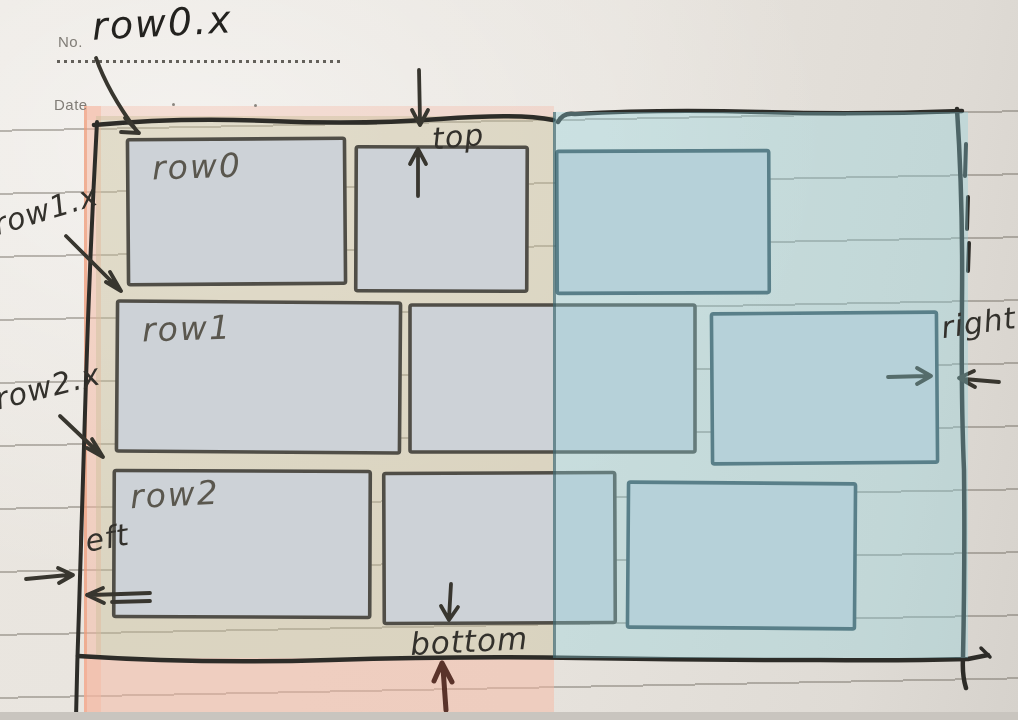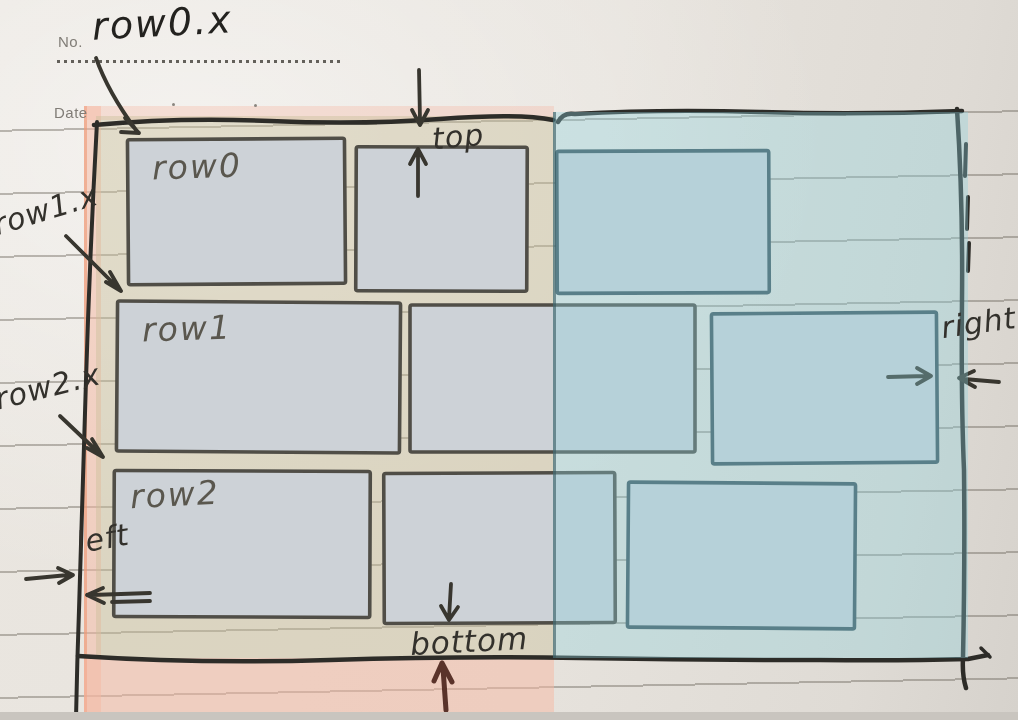--- a/index.html
+++ b/index.html
@@ -42,21 +42,21 @@
 
   <div id="ruled" class="abs"></div>
 
   <div id="pink-strip-left" class="abs"></div>
   <div id="pink-strip-top" class="abs"></div>
   <div id="pink-band-bottom" class="abs"></div>
   <div id="tan-wash" class="abs"></div>
 
   <div class="abs print" style="left:58px;top:33px;">No.</div>
   <div id="dotted-rule" class="abs"></div>
-  <div class="abs print" style="left:54px;top:104px;">Date</div>
+  <div class="abs print" style="left:54px;top:96px;">Date</div>
   <div class="abs speck" style="left:172px;top:103px;"></div>
   <div class="abs speck" style="left:254px;top:104px;"></div>
 
   <svg width="1018" height="720" viewBox="0 0 1018 720">
     <g>
         <rect x="128" y="139" width="217" height="145" rx="2" fill="#cdd2d7" stroke="#504e47" stroke-width="3.6" transform="rotate(-0.44 236.5 211.5)"></rect>
         <rect x="356" y="147" width="171" height="144" rx="2" fill="#cdd2d7" stroke="#504e47" stroke-width="3.6" transform="rotate(0.22 441.5 219)"></rect>
         <rect x="557" y="151" width="212" height="142" rx="2" fill="#cdd2d7" stroke="#3e545c" stroke-width="3.6" transform="rotate(-0.22 663 222)"></rect>
         <rect x="117" y="302" width="283" height="150" rx="2" fill="#cdd2d7" stroke="#504e47" stroke-width="3.6" transform="rotate(0.44 258.5 377)"></rect>
         <rect x="410" y="305" width="285" height="147" rx="2" fill="#cdd2d7" stroke="#504e47" stroke-width="3.6" transform="rotate(0 552.5 378.5)"></rect>

